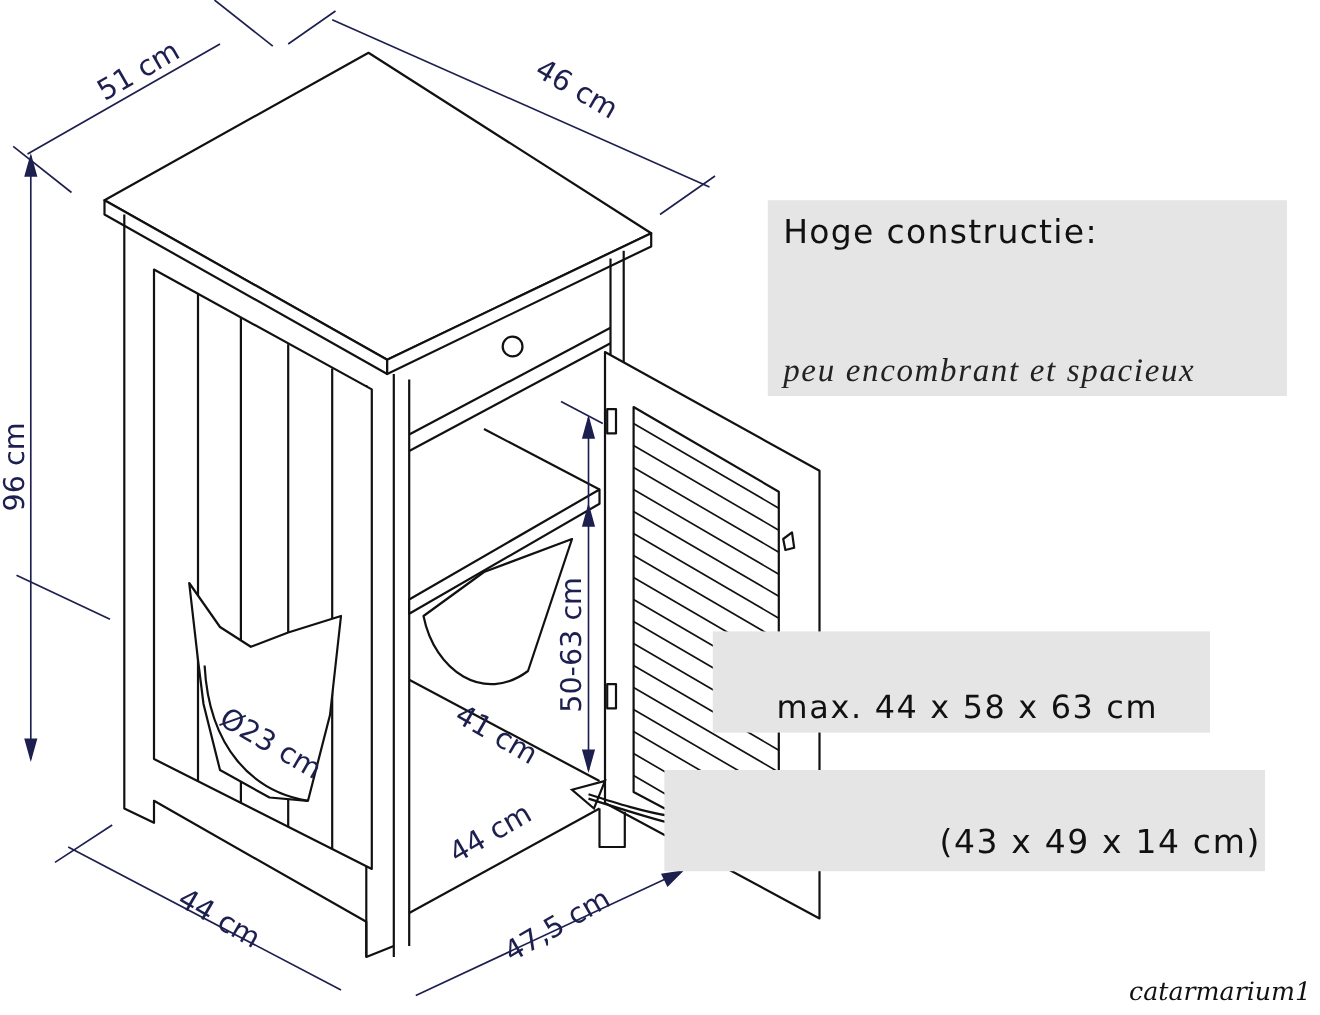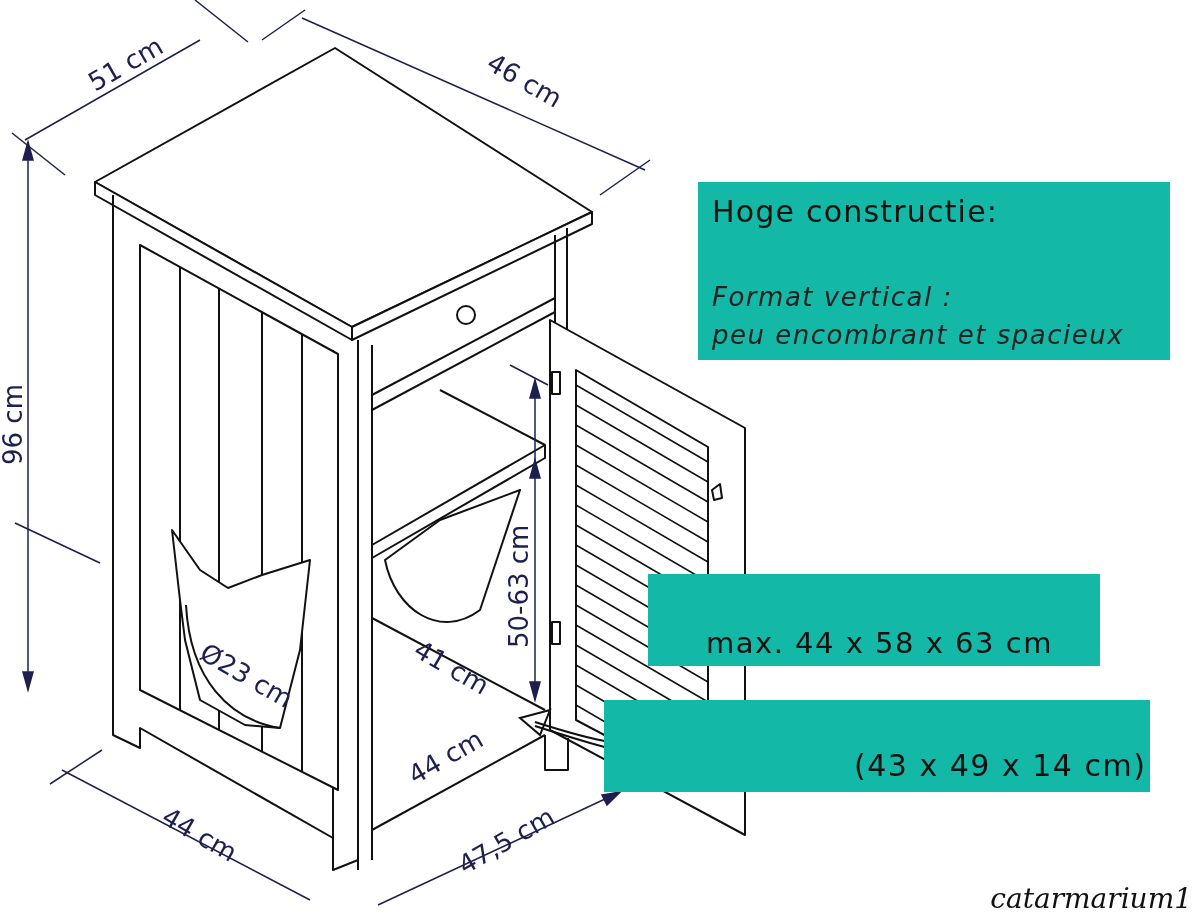--- a/index.html
+++ b/index.html
@@ -1,35 +1,35 @@
 <!DOCTYPE html>
 <html><head>
 <meta charset="utf-8">
 <style>
   html, body { margin:0; padding:0; background:#ffffff; }
   body { width:1200px; height:923px; position:relative; overflow:hidden; font-family:"DejaVu Sans", sans-serif; }
   svg.diagram { position:absolute; left:0; top:0; width:1200px; height:923px; }
-  .box { position:absolute; background:#14b8a6; color:#111; }
+  .box { position:absolute; background:#e5e5e5; color:#111; }
   .line { white-space:nowrap; }
   .bold { font-weight:500; letter-spacing:1px; }
   .ital { font-style:italic; font-weight:300; letter-spacing:1.5px; color:#222; }
   #box-title { left:698px; top:182px; width:472px; height:178px; }
   #box-title .t1 { position:absolute; left:14px; top:12px; font-size:30px; letter-spacing:1.2px; }
   #box-title .t2 { position:absolute; left:14px; top:50px; font-size:30px; letter-spacing:1.2px; }
   #box-title .t3 { position:absolute; left:14px; top:100px; font-size:26px; }
-  #box-title .t4 { position:absolute; left:14px; top:138px; font-size:26px; }
+  #box-title .t4 { position:absolute; left:14px; top:138px; font-size:30px;font-family:Liberation Serif, serif; }
   #box-litter { left:648px; top:574px; width:452px; height:92px; }
   #box-litter .l1 { position:absolute; left:16px; top:10px; font-size:29px; }
   #box-litter .l2 { position:absolute; left:58px; top:52px; font-size:29px; letter-spacing:1.5px; }
   #box-example { left:604px; top:700px; width:546px; height:92px; }
   #box-example .e1 { position:absolute; left:14px; top:26px; font-size:29px; }
   #box-example .e2 { position:absolute; left:250px; top:4px; font-size:30px; font-weight:bold; letter-spacing:1px; }
   #box-example .e3 { position:absolute; left:250px; top:48px; font-size:30px; letter-spacing:1.5px; }
   .dimlabel { font-family:"DejaVu Sans", sans-serif; font-size:26px; fill:#1d1f4f; }
-  #signature { position:absolute; right:8px; bottom:8px; font-family:"DejaVu Serif", serif; font-style:italic; font-size:28px; color:#111; }
+  #signature { position:absolute; right:8px; bottom:8px; font-family:"DejaVu Serif", serif; font-style:italic; font-size:23px; color:#111; }
 </style>
 </head>
 <body>
 
 <svg class="diagram" viewBox="0 0 1200 923" xmlns="http://www.w3.org/2000/svg">
   <g fill="none" stroke="#111" stroke-width="2" stroke-linejoin="round">
 
     <g>
       <polygon points="95,182 335,48 592,212 352,327" fill="#fff"></polygon>
       <polygon points="95,182 352,327 352,340 95,195" fill="#fff"></polygon>
@@ -143,21 +143,20 @@
   <text class="dimlabel" transform="translate(160,822) rotate(30)">44 cm</text>
   <text class="dimlabel" transform="translate(465,875) rotate(-30)">47,5 cm</text>
   <text class="dimlabel" transform="translate(412,655) rotate(30)">41 cm</text>
   <text class="dimlabel" transform="translate(415,785) rotate(-30)">44 cm</text>
   <text class="dimlabel" transform="translate(528,648) rotate(-90)">50-63 cm</text>
   <text class="dimlabel" transform="translate(198,658) rotate(30)">Ø23 cm</text>
 </svg>
 
 <div class="box" id="box-title">
   <div class="line t1 bold">Hoge constructie:</div>
-  <div class="line t3 ital">Format vertical :</div>
   <div class="line t4 ital">peu encombrant et spacieux</div>
 </div>
 
 <div class="box" id="box-litter">
   <div class="line l2">max. 44 x 58 x 63 cm</div>
 </div>
 
 <div class="box" id="box-example">
   <div class="line e3">(43 x 49 x 14 cm)</div>
 </div>

